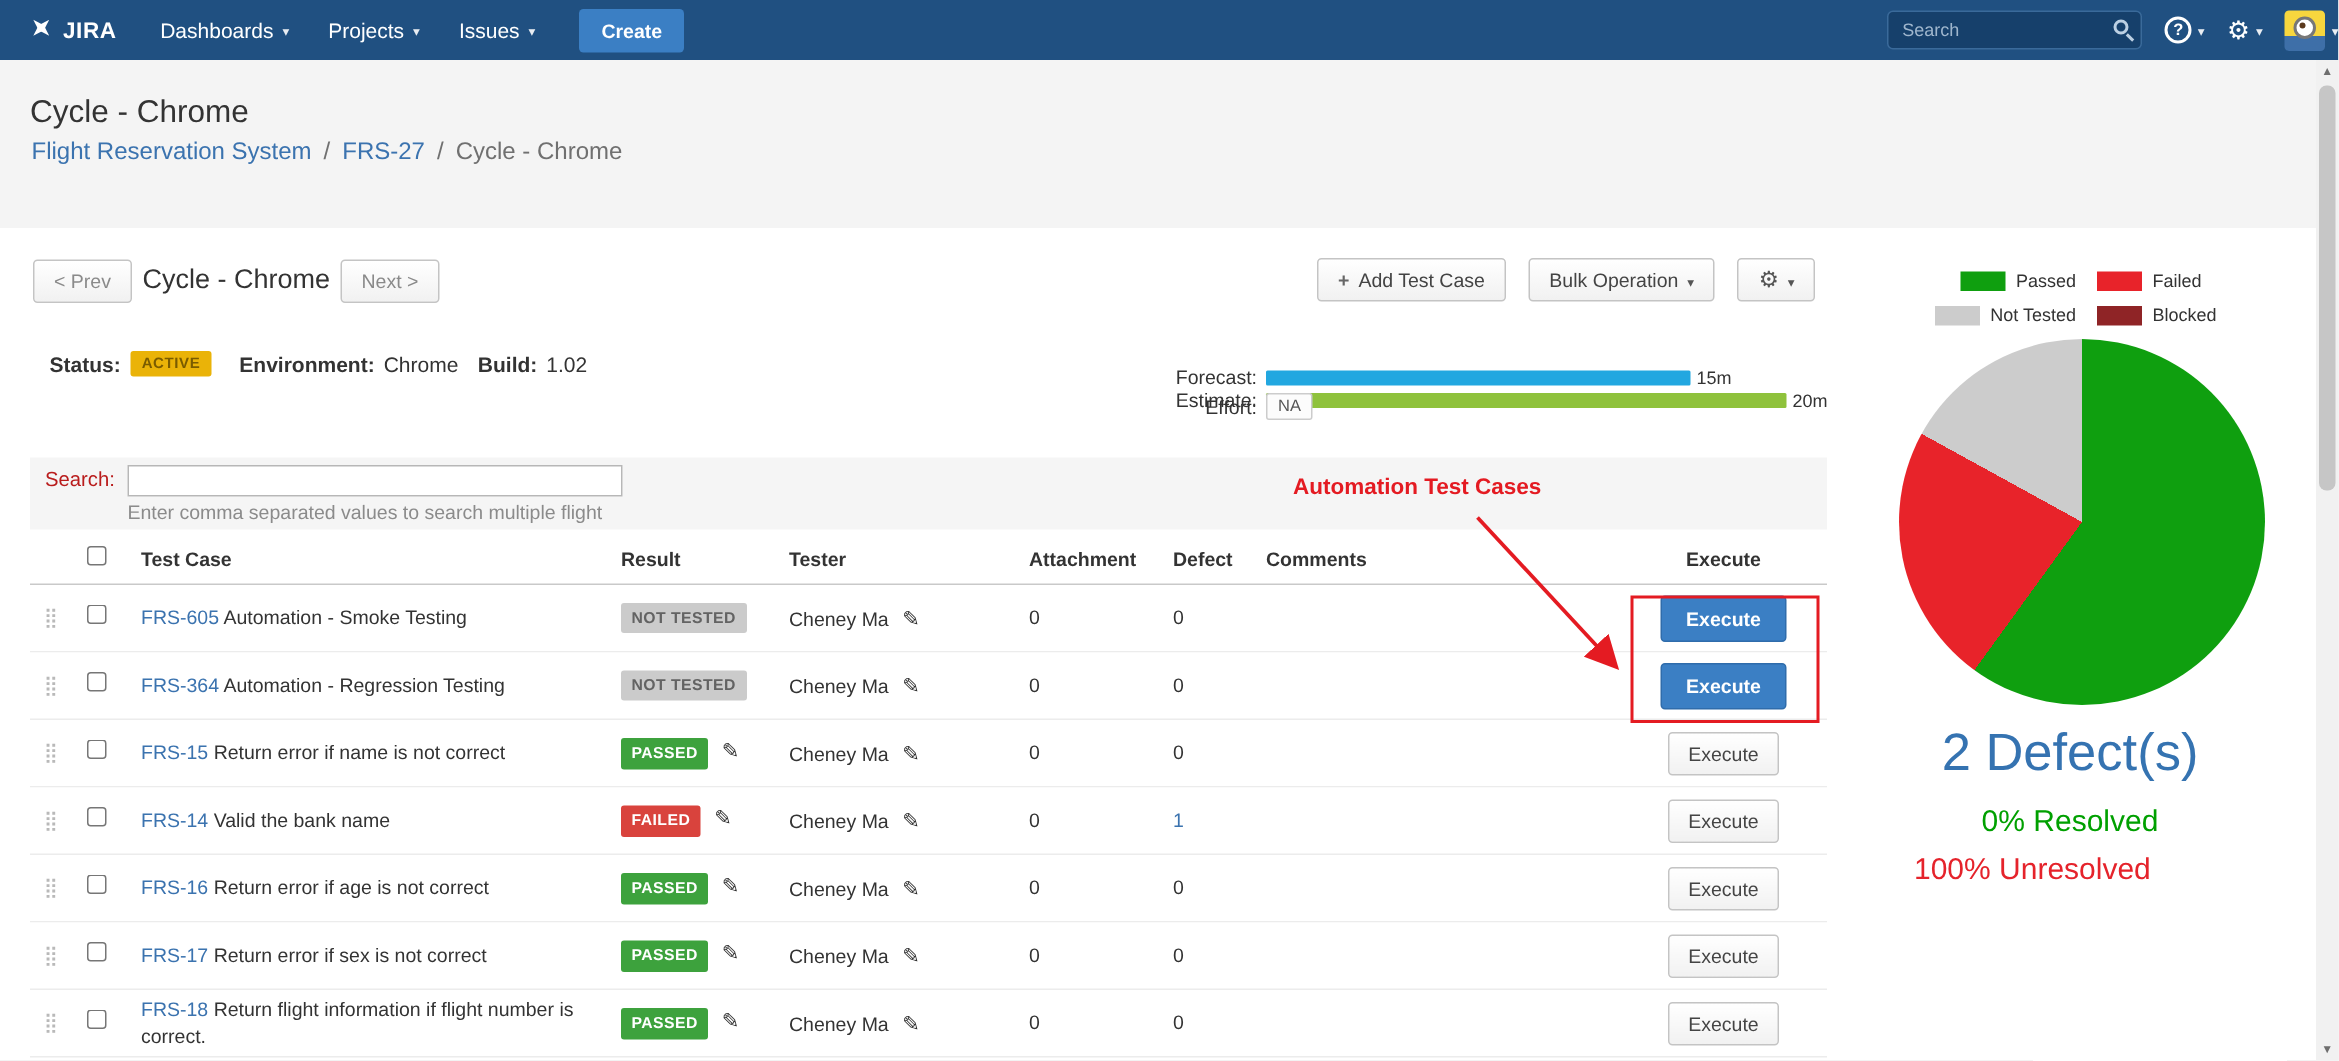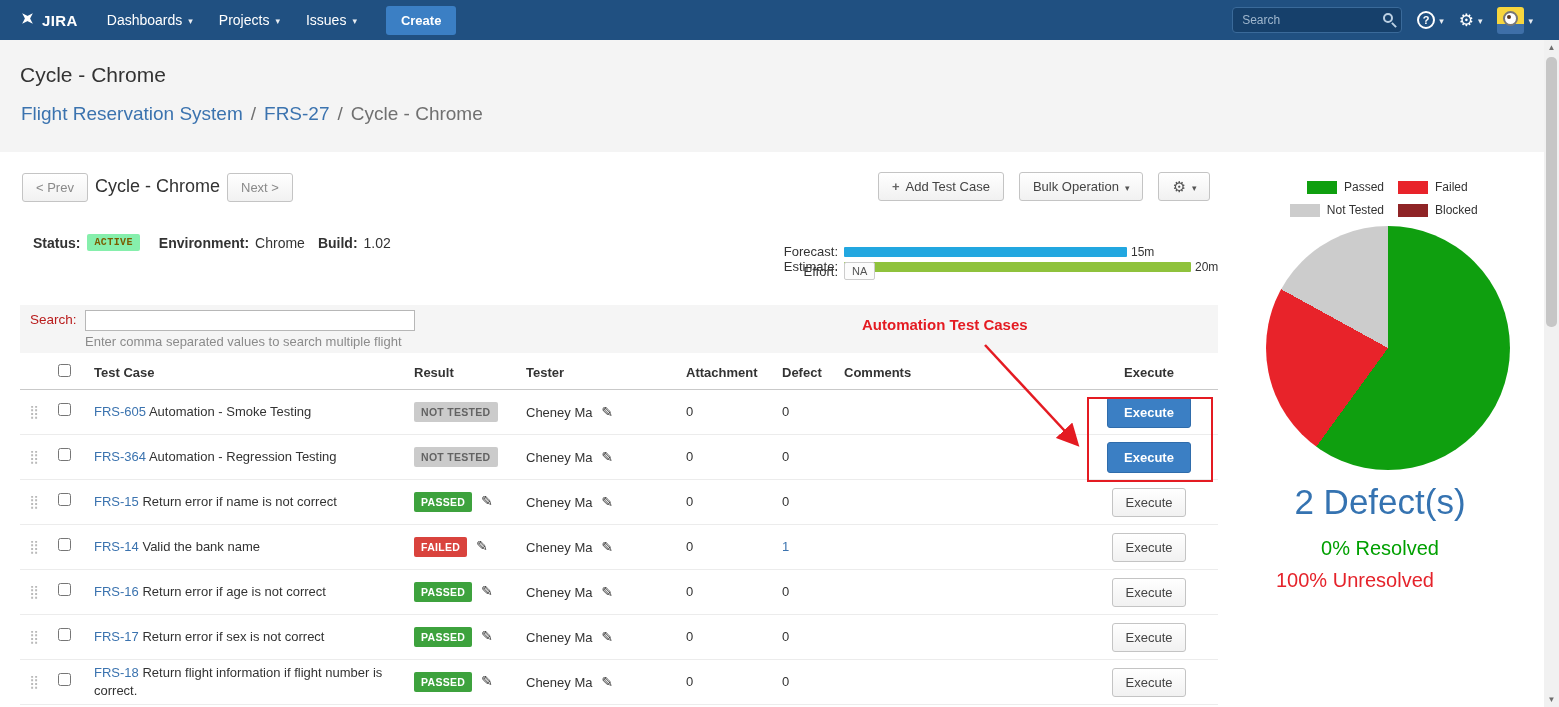--- a/index.html
+++ b/index.html
@@ -8,37 +8,37 @@
   body { font-family:"Liberation Sans","DejaVu Sans",sans-serif; }
   .screen { position:relative; width:1559px; height:707px; background:#fff; overflow:hidden; }
 
   
   .navbar { position:absolute; top:0; left:0; width:1559px; height:40px; background:#205081; display:flex; align-items:center; color:#fff; z-index:50; }
   .brand { display:flex; align-items:center; gap:7px; padding:0 16px 0 20px; font-size:15px; font-weight:bold; letter-spacing:.4px; cursor:pointer; }
   .navbar-menus { display:flex; height:40px; }
   .nav-item { display:flex; align-items:center; gap:6px; padding:0 13px; font-size:14px; height:40px; cursor:pointer; }
   .caret { font-size:9px; opacity:.9; position:relative; top:1px; }
   .create-btn { margin-left:16px; background:#3b7fc4; border:none; color:#fff; font-weight:bold; font-size:13px; padding:7px 15px; border-radius:3px; cursor:pointer; }
-  .nav-right { margin-left:auto; display:flex; align-items:center; gap:15px; padding-right:26px; }
+  .nav-right { margin-left:auto; display:flex; align-items:center; gap:15px; }
   .nav-search { position:relative; }
   .nav-search input { width:170px; height:26px; background:#16406b; border:1px solid #3a6a9a; border-radius:4px; color:#d7e3f0; font-size:12px; padding:0 26px 0 9px; }
   .nav-search input::placeholder { color:#9fb6cd; }
   .mag { position:absolute; right:9px; top:6px; width:10px; height:10px; border:2px solid #bcd0e3; border-radius:50%; }
   .mag::after { content:""; position:absolute; width:2px; height:6px; background:#bcd0e3; transform:rotate(-45deg); left:8px; top:7px; }
   .help-circle { width:18px; height:18px; border:2px solid #fff; border-radius:50%; display:flex; align-items:center; justify-content:center; font-size:11px; font-weight:bold; }
   .icon-btn { display:flex; align-items:center; gap:4px; cursor:pointer; }
   .gear-glyph { font-size:17px; line-height:1; }
   .avatar { width:27px; height:27px; border-radius:3px; background:linear-gradient(#f7d63e 64%, #3e6fa8 64%); position:relative; overflow:hidden; }
   .avatar::before { content:""; position:absolute; left:6px; top:4px; width:11px; height:11px; border-radius:50%; background:#fff; border:2px solid #777; }
   .avatar::after { content:""; position:absolute; left:10px; top:8px; width:4px; height:4px; border-radius:50%; background:#5b3a1e; }
 
   
   .page-head { position:absolute; top:40px; left:0; width:1544px; height:112px; background:#f4f4f4; }
   .page-title { position:absolute; left:20px; top:23px; font-size:21px; font-weight:normal; color:#333; }
-  .breadcrumb { position:absolute; left:21px; top:53px; font-size:19px; color:#707070; display:flex; gap:8px; align-items:center;margin-top:10px; }
+  .breadcrumb { position:absolute; left:21px; top:53px; font-size:16px; color:#707070; display:flex; gap:8px; align-items:center; }
   .breadcrumb a { color:#3b73af; text-decoration:none; cursor:pointer; }
 
   
   .btn { display:inline-flex; align-items:center; gap:6px; background:linear-gradient(#ffffff,#f1f1f1); border:1px solid #c4c4c4; border-radius:3px; padding:6px 13px; font-size:13px; color:#444; cursor:pointer; }
   .btn.subtle { color:#8a8a8a;text-align:center; }
   .prev-btn { position:absolute; left:22px; top:173px; }
   .cycle-title { position:absolute; left:95px; top:176px; font-size:18px; color:#333; font-weight:normal; }
   .next-btn { position:absolute; left:227px; top:173px; }
   .toolbar-right { position:absolute; left:878px; top:172px; display:flex; gap:15px; }
   .plus { color:#666; font-weight:bold; }
@@ -183,21 +183,21 @@
       <span class="dark-caret">▾</span>
     </button>
     <button class="btn">
       <span class="gear-dark">⚙</span>
       <span class="dark-caret">▾</span>
     </button>
   </div>
 
   <div class="status-row">
     <span class="lbl">Status:</span>
-    <span class="active-badge" style="background: #86efac; font-family: Liberation Mono, monospace;">ACTIVE</span>
+    <span class="active-badge" style="background: #eab308;">ACTIVE</span>
     <span class="lbl ml19">Environment:</span>
     <span class="ml6">Chrome</span>
     <span class="lbl ml13">Build:</span>
     <span class="ml6">1.02</span>
   </div>
 
   <div class="metric-row m-estimate">
     <span class="metric-label">Estimate:</span>
     <span class="bar estimate-bar" style="background: rgb(143, 194, 60);"></span>
     <span class="metric-value">20m</span>

